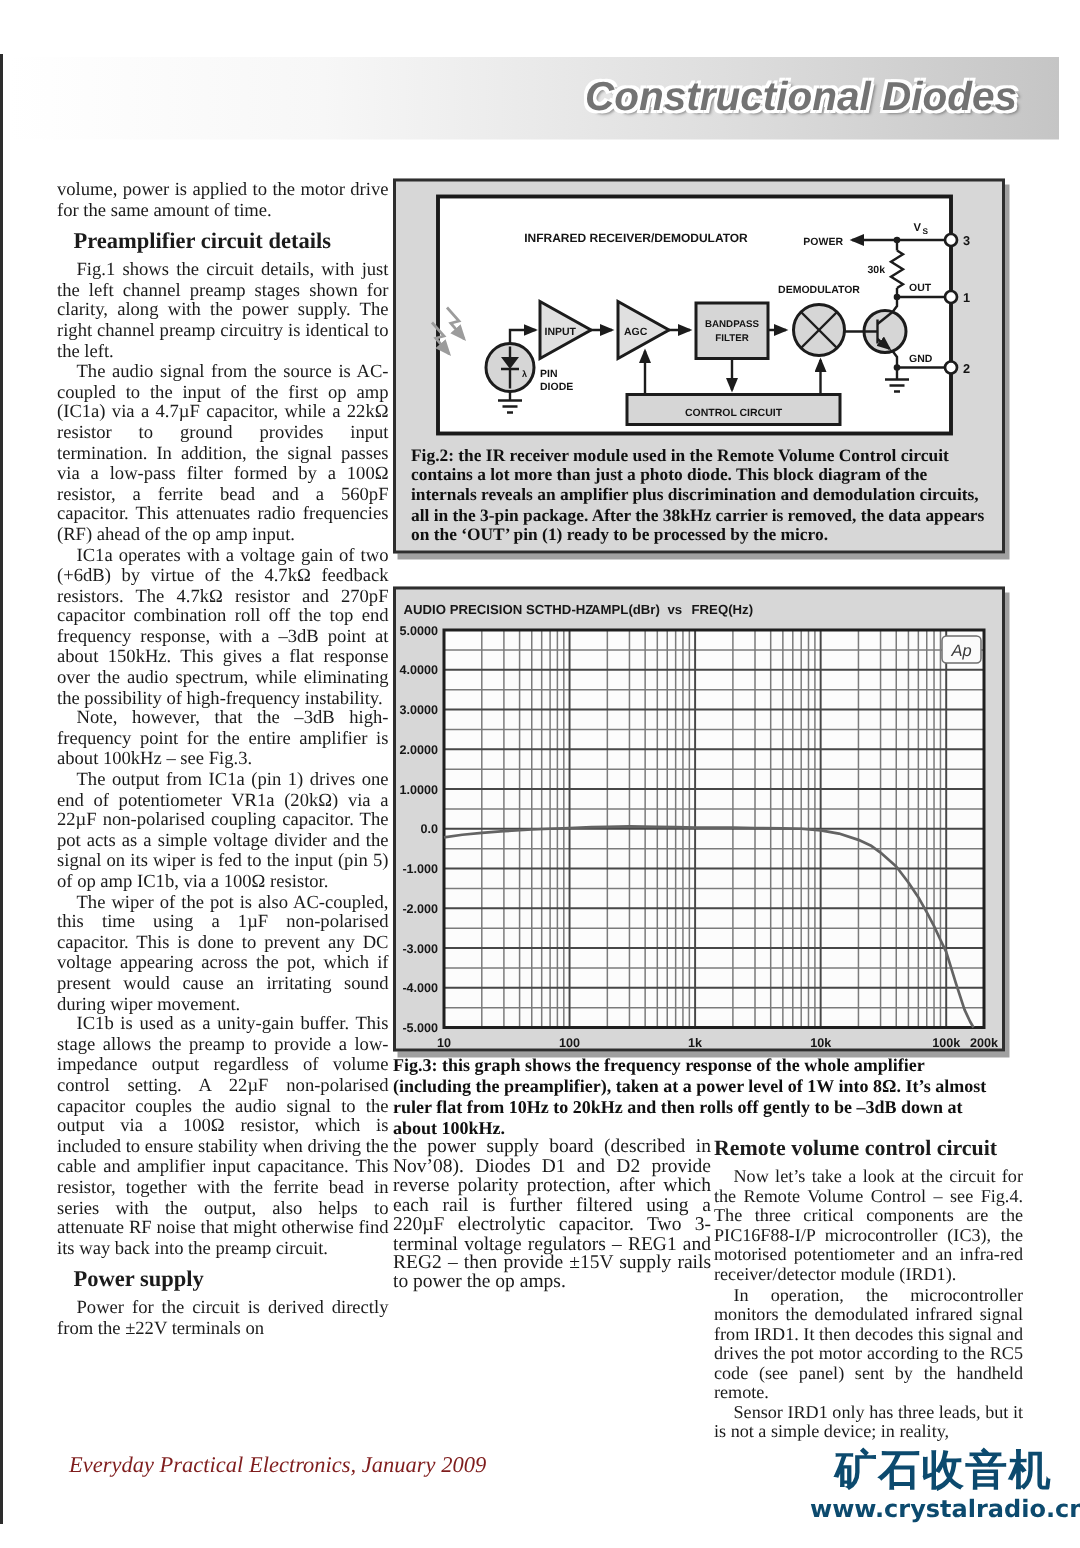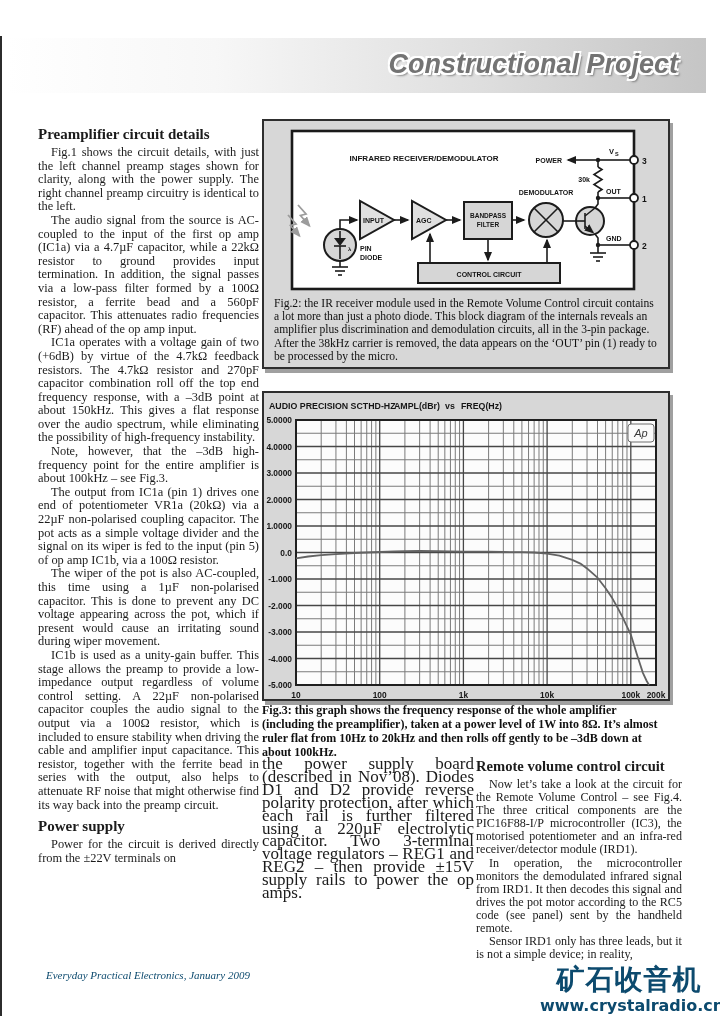--- a/index.html
+++ b/index.html
@@ -10,35 +10,35 @@
   .banner{position:absolute;left:6px;top:38px;width:700px;height:55px;
           background:linear-gradient(90deg,#ffffff 0%,#f7f7f7 30%,#dedede 68%,#c5c5c5 100%);}
   .banner-text{position:absolute;right:28px;top:11px;
           font-family:"Liberation Sans",sans-serif;font-weight:bold;font-style:italic;
           font-size:27px;color:#737373;
           text-shadow:2px 2px 0 #fff,-2px -2px 0 #fff,2px -2px 0 #fff,-2px 2px 0 #fff,3px 3px 2px rgba(70,70,70,.55);}
   
   .col{position:absolute;text-align:justify;font-size:12.4px;line-height:13.6px;}
   .col p{margin:0;text-indent:13px;}
   .col p.cont{text-indent:0;}
-  .col h2{font-family:"Liberation Serif",serif;font-size:15px;line-height:17px;margin:6px 0 3px;font-weight:bold;}
+  .col h2{font-family:"Liberation Serif",serif;font-size:15px;line-height:17px;margin:6px 11px 3px;font-weight:bold;}
   .col-left{left:38px;top:120px;width:221px;}
-  .col-mid{left:262px;top:758px;width:212px;font-size:17px;line-height:12.9px;}
+  .col-mid{left:262px;top:758px;width:212px;font-size:13px;line-height:12.9px;}
   .col-right{left:476px;top:758px;width:206px;font-size:12.1px;line-height:13.1px;}
   .col-right h2{font-size:14.6px;margin:0 0 3px;}
   
   .panel{position:absolute;box-sizing:border-box;background:#d7d7d7;border:2px solid #2e2e2e;
          box-shadow:3px 4px 0 rgba(45,45,45,.45);}
   .panel-fig2{left:262px;top:119px;width:408px;height:250px;}
   .panel-fig3{left:262px;top:391px;width:408px;height:310px;}
   .fig2-caption{position:absolute;left:10px;top:176px;width:384px;
-         font-weight:normal;font-size:11.6px;line-height:13.2px;text-align:left;color:#101010;}
+         font-weight:bold;font-size:11.6px;line-height:13.2px;text-align:left;color:#101010;}
   .fig3-caption{position:absolute;left:262px;top:704px;width:408px;
          font-weight:bold;font-size:12px;line-height:13.9px;color:#101010;text-align:left;}
-  .footer{position:absolute;left:46px;top:969px;font-style:italic;font-size:11px;color:#0c4a6e;}
+  .footer{position:absolute;left:46px;top:969px;font-style:italic;font-size:15px;color:#7f1d1d;}
   
   .watermark{position:absolute;left:540px;top:963px;width:178px;text-align:center;color:#0c4a6e;
          font-family:"DejaVu Sans","Liberation Sans",sans-serif;}
   .wm-cn{font-size:28px;font-weight:900;line-height:33px;letter-spacing:1px;white-space:nowrap;}
   .wm-url{font-size:16px;font-weight:bold;line-height:19px;}
   
   .dl{font-family:"Liberation Sans",sans-serif;font-weight:bold;fill:#141414;}
   .wire{stroke:#1c1c1c;stroke-width:1.6;fill:none;}
   .dbox{fill:#d6d6d6;stroke:#1c1c1c;stroke-width:2;}
   .dtri{fill:#e0e0e0;stroke:#1c1c1c;stroke-width:2;}
@@ -55,24 +55,25 @@
   .ap-box{fill:#fbfbfb;stroke:#6e6e6e;stroke-width:1;}
   .ap-text{font-family:"Liberation Sans",sans-serif;font-style:italic;font-size:11px;fill:#3a3a3a;}
 </style>
 </head>
 <body>
 
 <div class="page">
   <div class="left-edge"></div>
 
   <div class="banner">
-    <div class="banner-text">Constructional Project</div>
+    <div class="banner-text">Constructional Diodes</div>
   </div>
 
   <div class="col col-left">
+    <p class="cont">volume, power is applied to the motor drive for the same amount of time.</p>
     <h2>Preamplifier circuit details</h2>
     <p>Fig.1 shows the circuit details, with just the left channel preamp stages shown for clarity, along with the power supply. The right channel preamp circuitry is identical to the left.</p>
     <p>The audio signal from the source is AC-coupled to the input of the first op amp (IC1a) via a 4.7µF capacitor, while a 22kΩ resistor to ground provides input termination. In addition, the signal passes via a low-pass filter formed by a 100Ω resistor, a ferrite bead and a 560pF capacitor. This attenuates radio frequencies (RF) ahead of the op amp input.</p>
     <p>IC1a operates with a voltage gain of two (+6dB) by virtue of the 4.7kΩ feedback resistors. The 4.7kΩ resistor and 270pF capacitor combination roll off the top end frequency response, with a –3dB point at about 150kHz. This gives a flat response over the audio spectrum, while eliminating the possibility of high-frequency instability.</p>
     <p>Note, however, that the –3dB high-frequency point for the entire amplifier is about 100kHz – see Fig.3.</p>
     <p>The output from IC1a (pin 1) drives one end of potentiometer VR1a (20kΩ) via a 22µF non-polarised coupling capacitor. The pot acts as a simple voltage divider and the signal on its wiper is fed to the input (pin 5) of op amp IC1b, via a 100Ω resistor.</p>
     <p>The wiper of the pot is also AC-coupled, this time using a 1µF non-polarised capacitor. This is done to prevent any DC voltage appearing across the pot, which if present would cause an irritating sound during wiper movement.</p>
     <p>IC1b is used as a unity-gain buffer. This stage allows the preamp to provide a low-impedance output regardless of volume control setting. A 22µF non-polarised capacitor couples the audio signal to the output via a 100Ω resistor, which is included to ensure stability when driving the cable and amplifier input capacitance. This resistor, together with the ferrite bead in series with the output, also helps to attenuate RF noise that might otherwise find its way back into the preamp circuit.</p>
     <h2>Power supply</h2>
     <p>Power for the circuit is derived directly from the ±22V terminals on</p>

